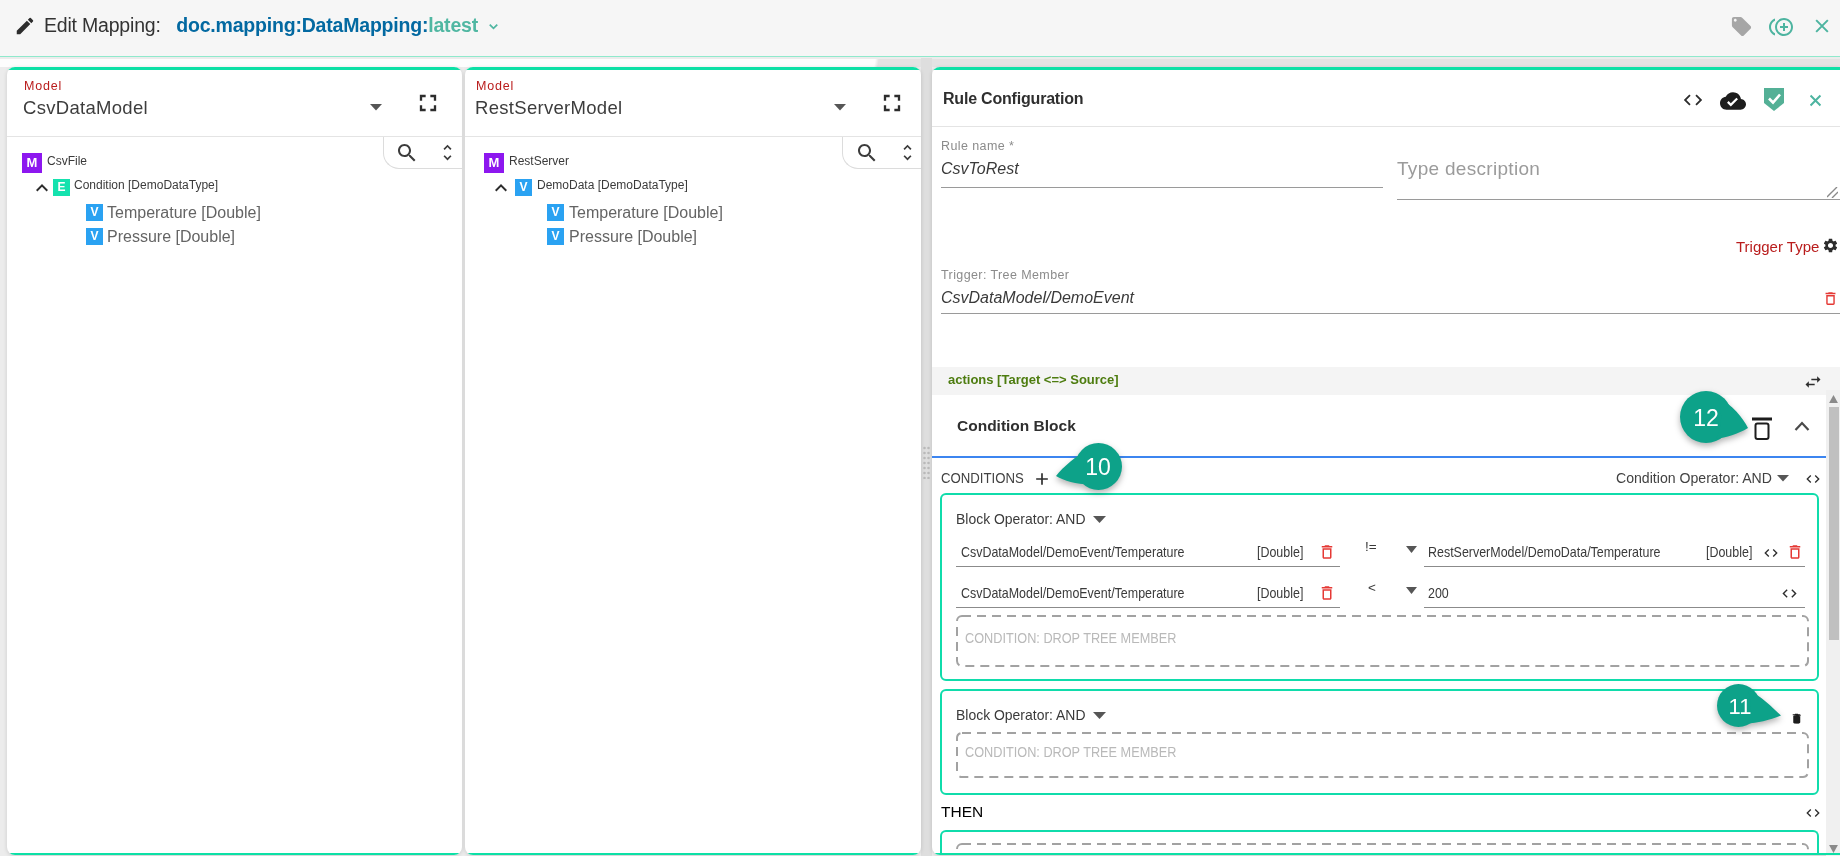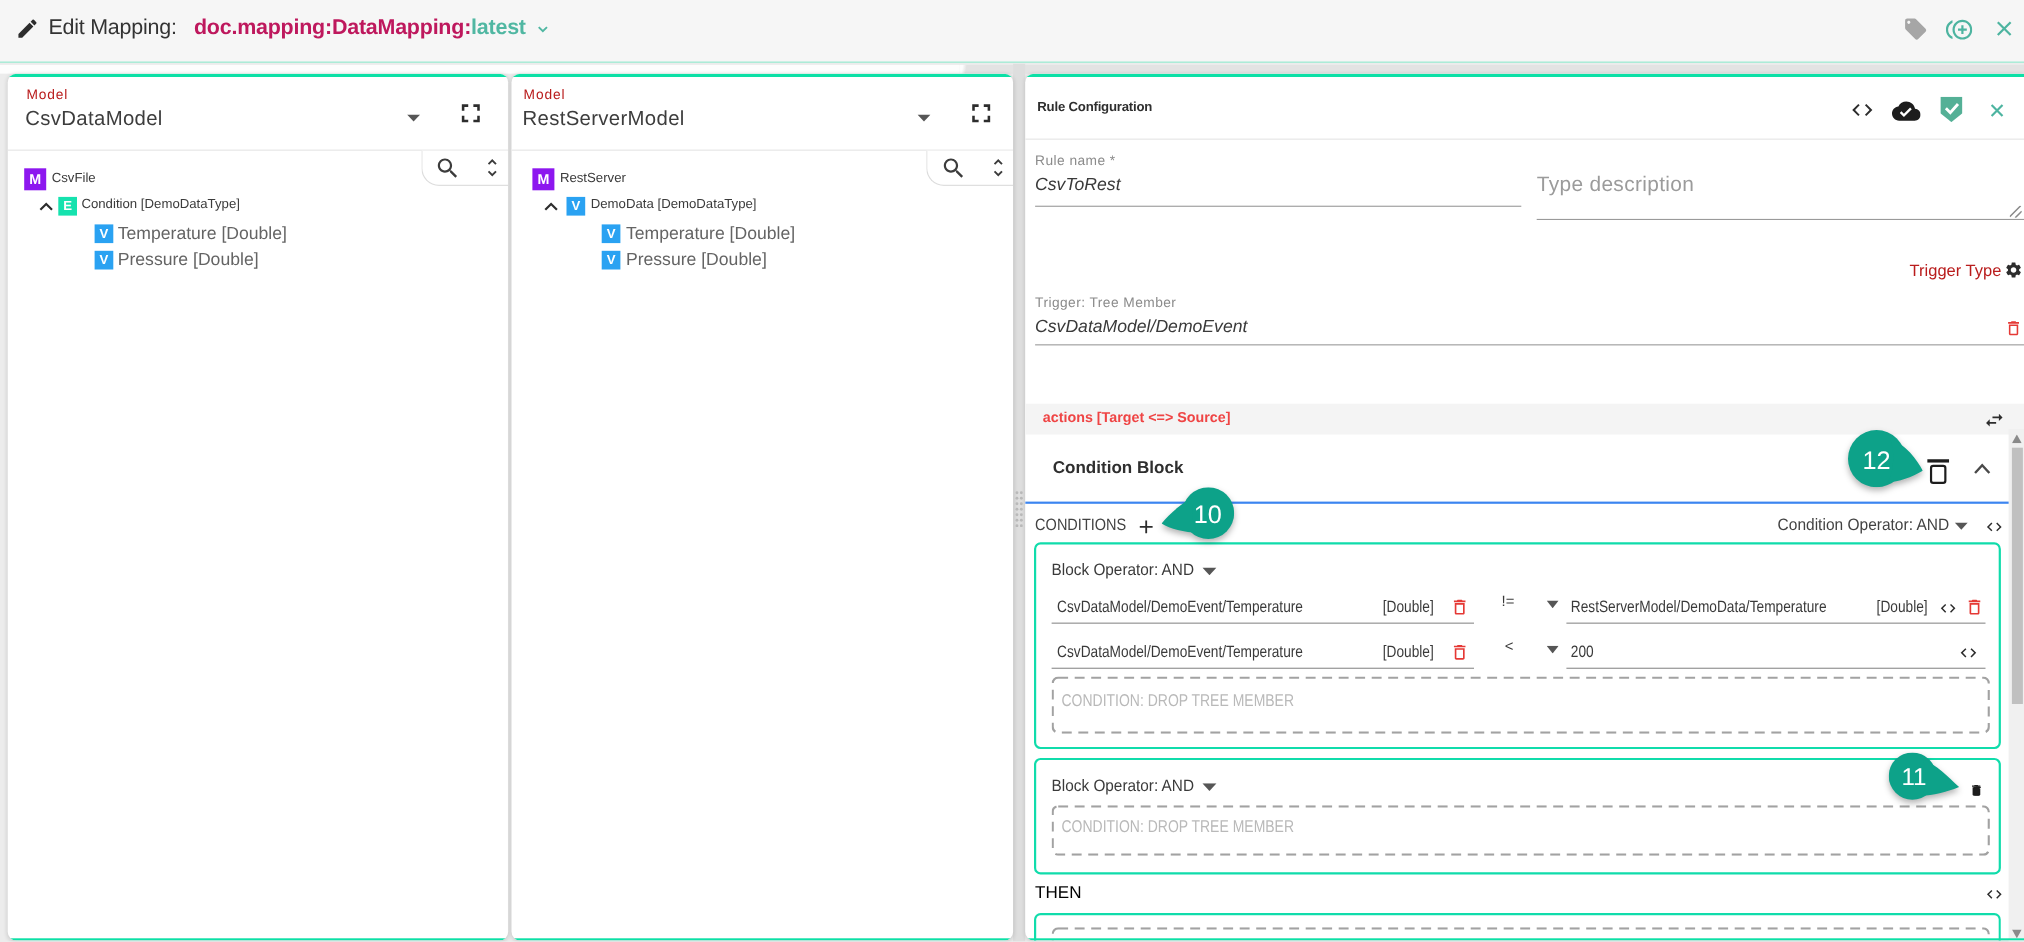--- a/index.html
+++ b/index.html
@@ -2,21 +2,21 @@
 <html><head>
 <meta charset="utf-8">
 <style>
 * { margin:0; padding:0; box-sizing:border-box; }
 html,body { width:1840px; height:856px; overflow:hidden; }
 body { position:relative; background:#ececec; font-family:"Liberation Sans", sans-serif; }
 .abs { position:absolute; }
 
 #apphdr { left:0; top:0; width:1840px; height:57px; background:#f6f6f6; border-bottom:1.5px solid #8fe9cc; }
 #apphdr .title { position:absolute; left:44px; top:14px; font-size:19.5px; color:#333; white-space:nowrap; letter-spacing:-0.2px; }
-#apphdr .title b { color:#be185d; }
+#apphdr .title b { color:#0369a1; }
 #apphdr .title .latest { color:#50b7a2; font-weight:bold; }
 
 #stripwhite { left:0; top:58.5px; width:872px; height:8.5px; background:#fdfdfd; }
 #stripgray  { left:880px; top:58.5px; width:960px; height:8.5px; background:#e3e3e3; }
 #stripdiag  { left:872px; top:58.5px; width:8px; height:8.5px; background:linear-gradient(100deg,#fdfdfd 35%,#e3e3e3 75%); }
 #gapcol { left:921px; top:58px; width:11px; height:798px; background:#dedede; }
 
 .card { background:#fff; border-radius:8px; overflow:hidden; box-shadow:0 1px 4px rgba(0,0,0,.14); }
 .tealtop { position:absolute; left:0; right:0; top:0; height:2.5px; background:#0ce0a6; z-index:9; }
 .tealbot { position:absolute; left:0; right:0; bottom:0; height:2.5px; background:#0ce0a6; z-index:9; }
@@ -134,21 +134,21 @@
   <div class="titem" style="left:72px;top:111px;color:#3b3b3b">DemoData [DemoDataType]</div>
   <div class="badge b17 bv" style="left:82px;top:137px">V</div>
   <div class="titem" style="left:104px;top:137px;color:#646464;font-size:16px">Temperature [Double]</div>
   <div class="badge b17 bv" style="left:82px;top:161px">V</div>
   <div class="titem" style="left:104px;top:161px;color:#646464;font-size:16px">Pressure [Double]</div>
 </div>
 
 <div id="card3" class="abs card">
     <div class="tealtop"></div>
     <div class="tealbot"></div>
-  <div class="abs" style="left:11px;top:23px;font-size:12px;font-weight:bold;color:#2f2f2f;letter-spacing:-0.2px">Rule Configuration</div>
+  <div class="abs" style="left:11px;top:23px;font-size:16px;font-weight:bold;color:#2f2f2f;letter-spacing:-0.2px">Rule Configuration</div>
   <svg class="abs" style="left:750px;top:22px" width="22" height="22" viewBox="0 0 24 24">
       <path fill="#2d2d2d" d="M9.4 16.6L4.8 12l4.6-4.6L8 6l-6 6 6 6 1.4-1.4zm5.2 0l4.6-4.6-4.6-4.6L16 6l6 6-6 6-1.4-1.4z"></path>
     </svg>
   <svg class="abs" style="left:788px;top:21px" width="26" height="26" viewBox="0 0 24 24">
       <path fill="#1d1d1d" d="M19.35 10.04C18.67 6.59 15.64 4 12 4 9.11 4 6.6 5.64 5.35 8.04 2.34 8.36 0 10.91 0 14c0 3.31 2.69 6 6 6h13c2.76 0 5-2.24 5-5 0-2.64-2.05-4.78-4.65-4.96zM10 17l-3.5-3.5 1.41-1.41L10 14.17 15.18 9l1.41 1.41L10 17z"></path>
     </svg>
   <svg class="abs" style="left:832px;top:21px" width="20" height="23" viewBox="0 0 20 23">
       <path fill="#54b096" d="M0 0h20v15l-10 8L0 15z"></path>
       <path fill="none" stroke="#fff" stroke-width="2.6" d="M5 10.5l4 4 7-8"></path>
     </svg>
@@ -172,21 +172,21 @@
     </svg>
 
   <div class="lab" style="left:9px;top:201px">Trigger: Tree Member</div>
   <div class="val" style="left:9px;top:222px">CsvDataModel/DemoEvent</div>
   <svg class="abs" style="left:890px;top:223px" width="17" height="17" viewBox="0 0 24 24">
       <path fill="#e53935" d="M6 19c0 1.1.9 2 2 2h8c1.1 0 2-.9 2-2V7H6v12zM8 9h8v10H8V9zm7.5-5l-1-1h-5l-1 1H5v2h14V4h-4.5z"></path>
     </svg>
   <div class="uline" style="left:9px;top:246px;width:899px"></div>
 
   <div class="abs" style="left:0;top:300px;width:908px;height:28px;background:#f4f4f4"></div>
-  <div class="abs" style="left:16px;top:305px;font-size:13px;font-weight:bold;color:#ef4444">actions [Target &lt;=&gt; Source]</div>
+  <div class="abs" style="left:16px;top:305px;font-size:13px;font-weight:bold;color:#4d7c0f">actions [Target &lt;=&gt; Source]</div>
   <svg class="abs" style="left:871px;top:305px" width="20" height="20" viewBox="0 0 24 24">
       <path fill="#2d2d2d" d="M6.99 11L3 15l3.99 4v-3H14v-2H6.99v-3zM21 9l-3.99-4v3H10v2h7.01v3L21 9z"></path>
     </svg>
 
   <div class="abs" style="left:25px;top:350px;font-size:15.5px;font-weight:bold;color:#2f2f2f">Condition Block</div>
   <svg class="abs" style="left:820px;top:350px" width="20" height="23" viewBox="0 0 20 23">
       <rect x="3.5" y="6.5" width="13" height="15.5" rx="2" fill="none" stroke="#1d1d1d" stroke-width="2"></rect>
       <rect x="0" y="0.5" width="20" height="3" fill="#1d1d1d"></rect>
     </svg>
   <svg class="abs" style="left:861px;top:352px" width="18" height="14" viewBox="0 0 18 14">

